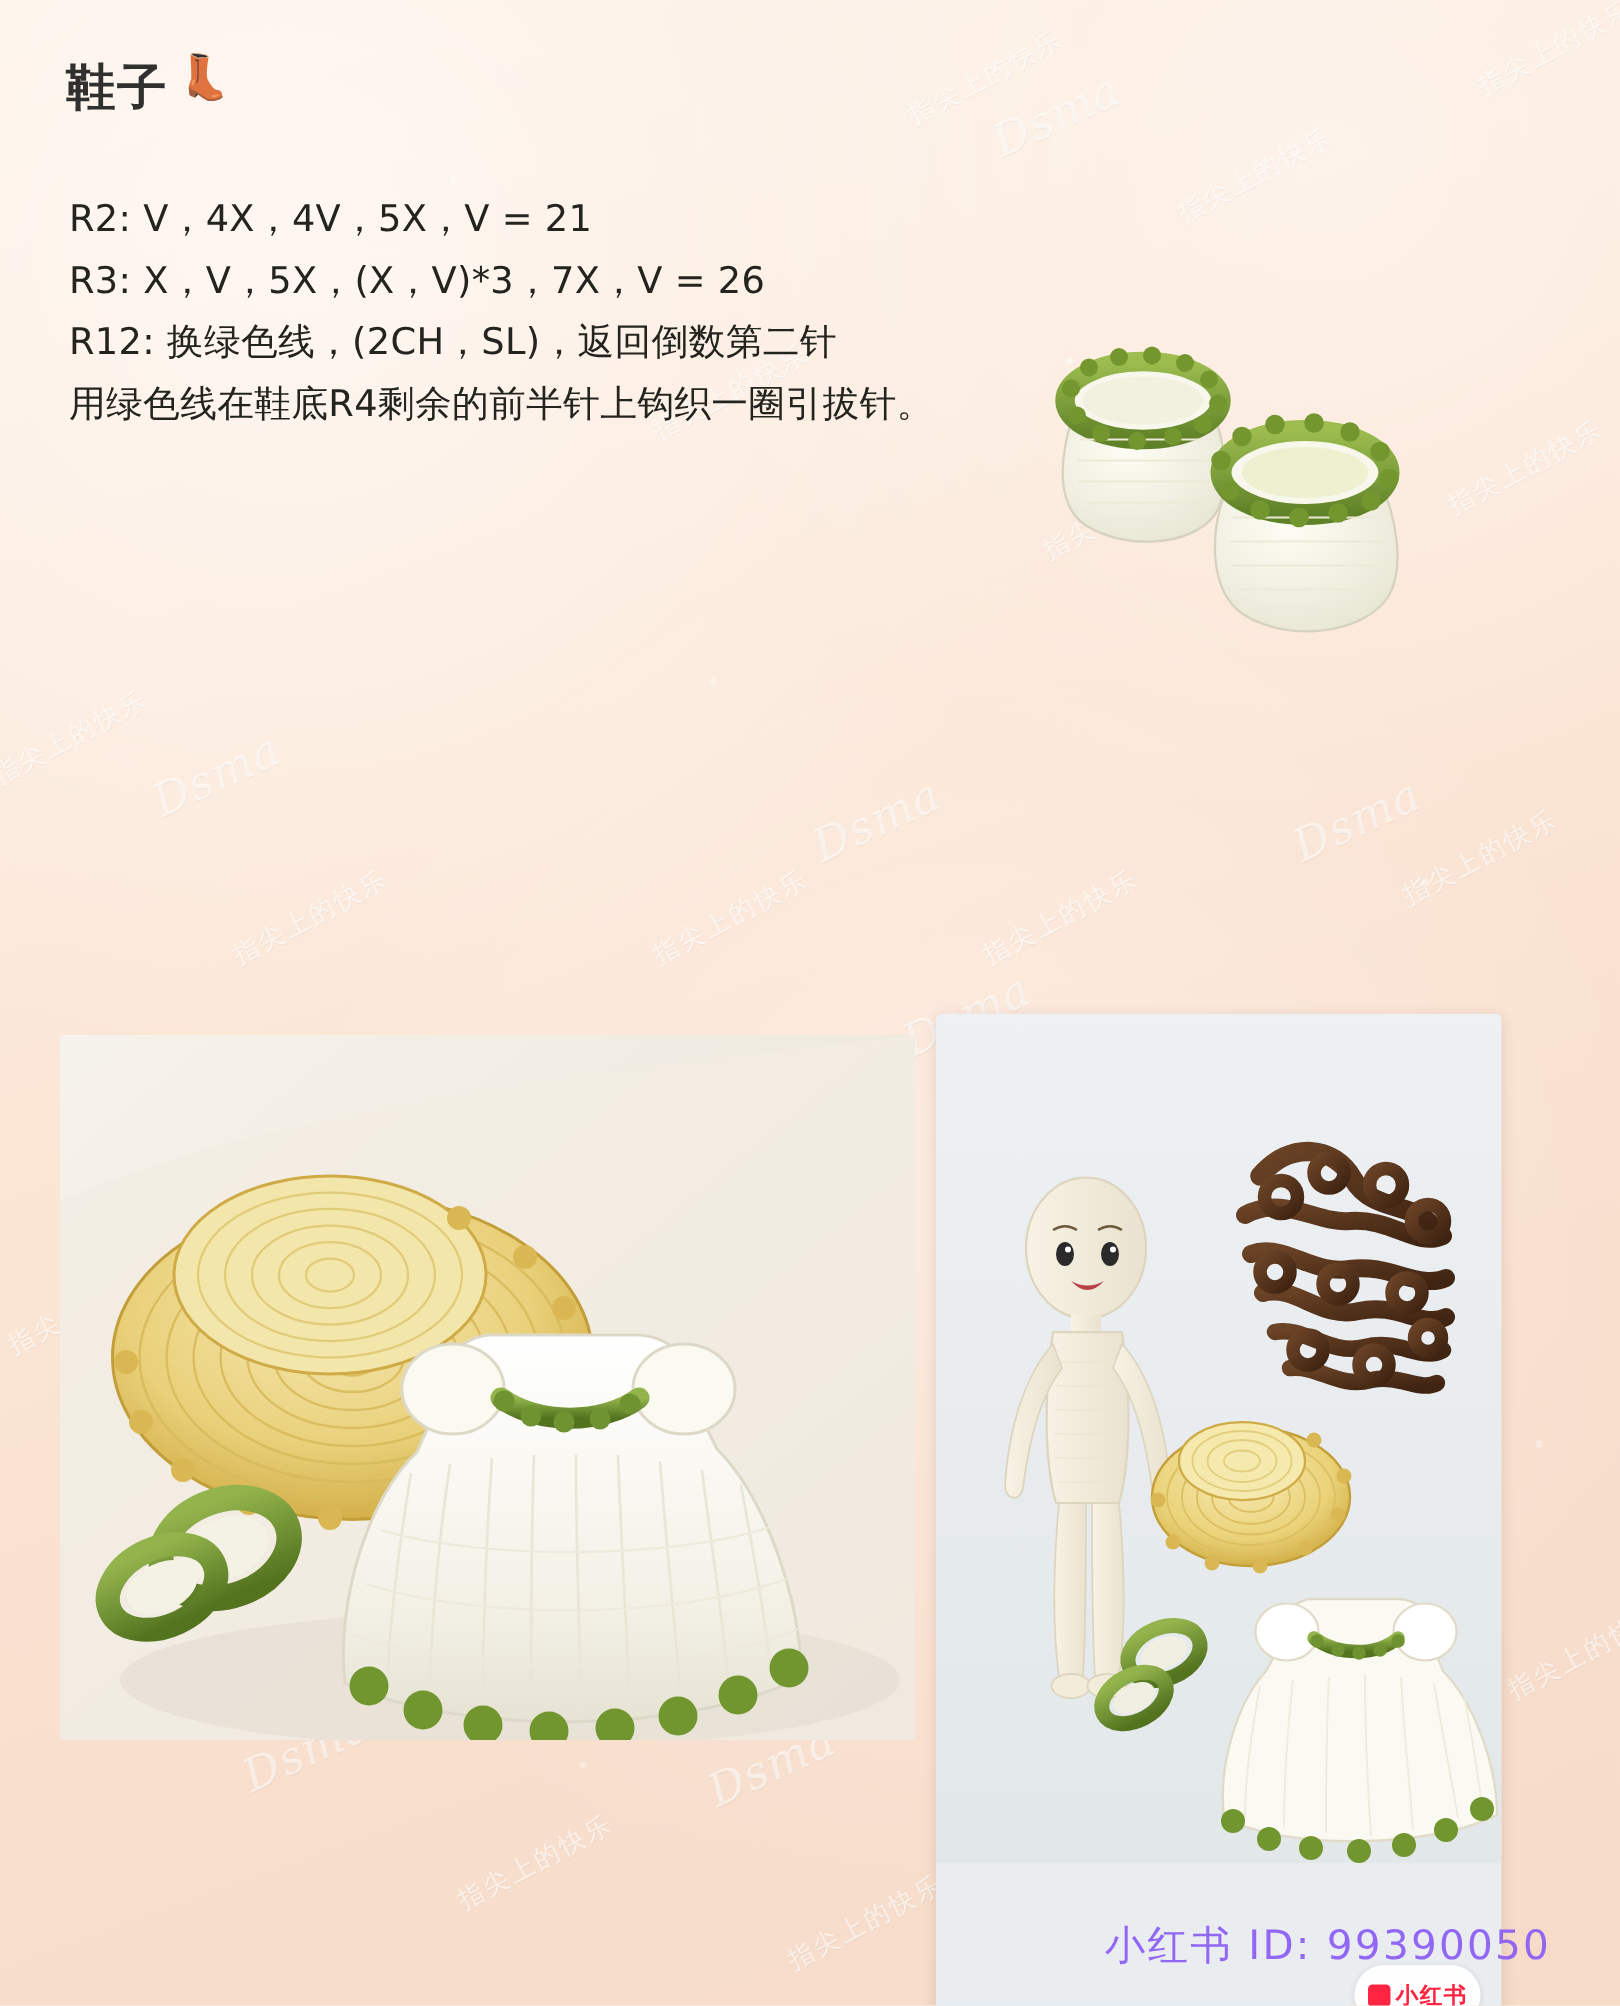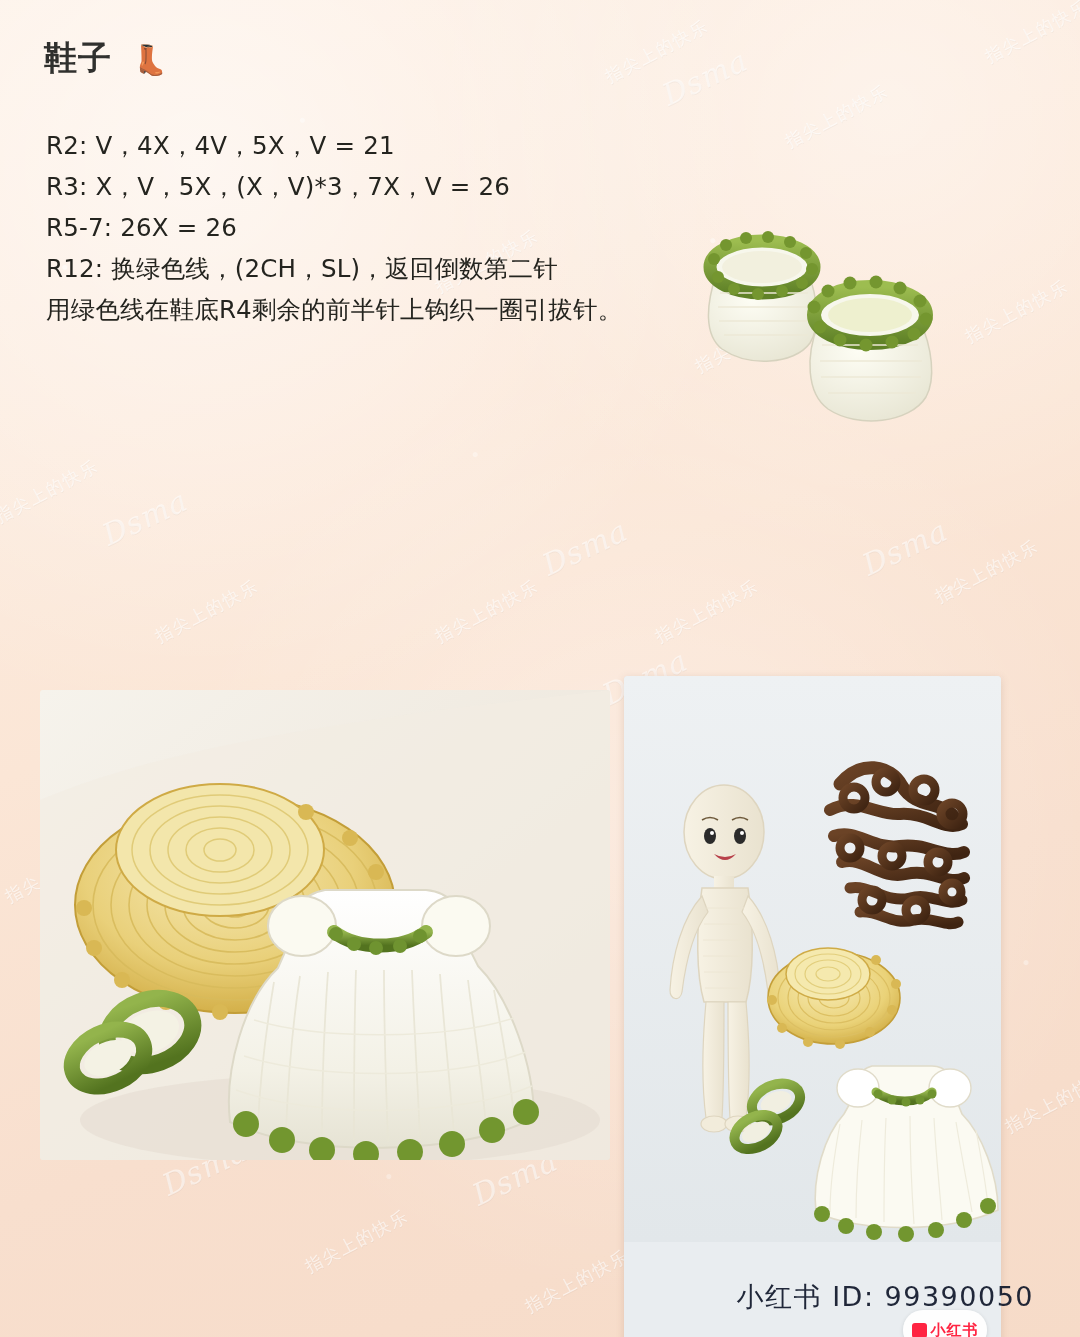--- a/index.html
+++ b/index.html
@@ -64,22 +64,22 @@
     color: rgba(255,255,255,0.55);
     letter-spacing: 1px;
   }
 
   
   .title-row {
     position: absolute;
     left: 44px;
     top: 36px;
     display: flex;
-    align-items: center;
-    gap: 20px;
+    align-items: flex-start;
+    gap: 6px;
   }
   .title-text {
     font-size: 33px;
     font-weight: bold;
     color: #30302e;
     font-family: "DejaVu Sans", sans-serif;
     letter-spacing: 1px;
   }
   .boot-icon {
     font-size: 29px;
@@ -167,21 +167,21 @@
     font-family: "DejaVu Sans", sans-serif;
     letter-spacing: 1px;
   }
 
   
   .footer-id {
     position: absolute;
     right: 46px;
     bottom: 22px;
     font-size: 27px;
-    color: #0f172a;
+    color: #8b5cf6;
     font-family: "DejaVu Sans", sans-serif;
     letter-spacing: 1.5px;
     opacity: 0.92;
   }
 </style>
 </head>
 <body>
 
 <div id="page"></div>
 
@@ -213,21 +213,20 @@
 </div>
 
 <div class="title-row">
   <span class="title-text">鞋子</span>
   <span class="boot-icon">👢</span>
 </div>
 
 <div class="pattern">
   <div class="line">R2: V，4X，4V，5X，V = 21</div>
   <div class="line">R3: X，V，5X，(X，V)*3，7X，V = 26</div>
-  <div class="line">R5-7: 26X = 26</div>
   <div class="line">R12: 换绿色线，(2CH，SL)，返回倒数第二针</div>
   <div class="line">用绿色线在鞋底R4剩余的前半针上钩织一圈引拔针。</div>
 </div>
 
 <div class="photo" id="photo-shoes">
   <svg class="ph-canvas" viewBox="0 0 270 245" xmlns="http://www.w3.org/2000/svg">
     <defs>
       <radialGradient id="gCream" cx="40%" cy="30%" r="75%">
         <stop offset="0%" stop-color="#fdfdf4"></stop>
         <stop offset="100%" stop-color="#e8e6d4"></stop>

